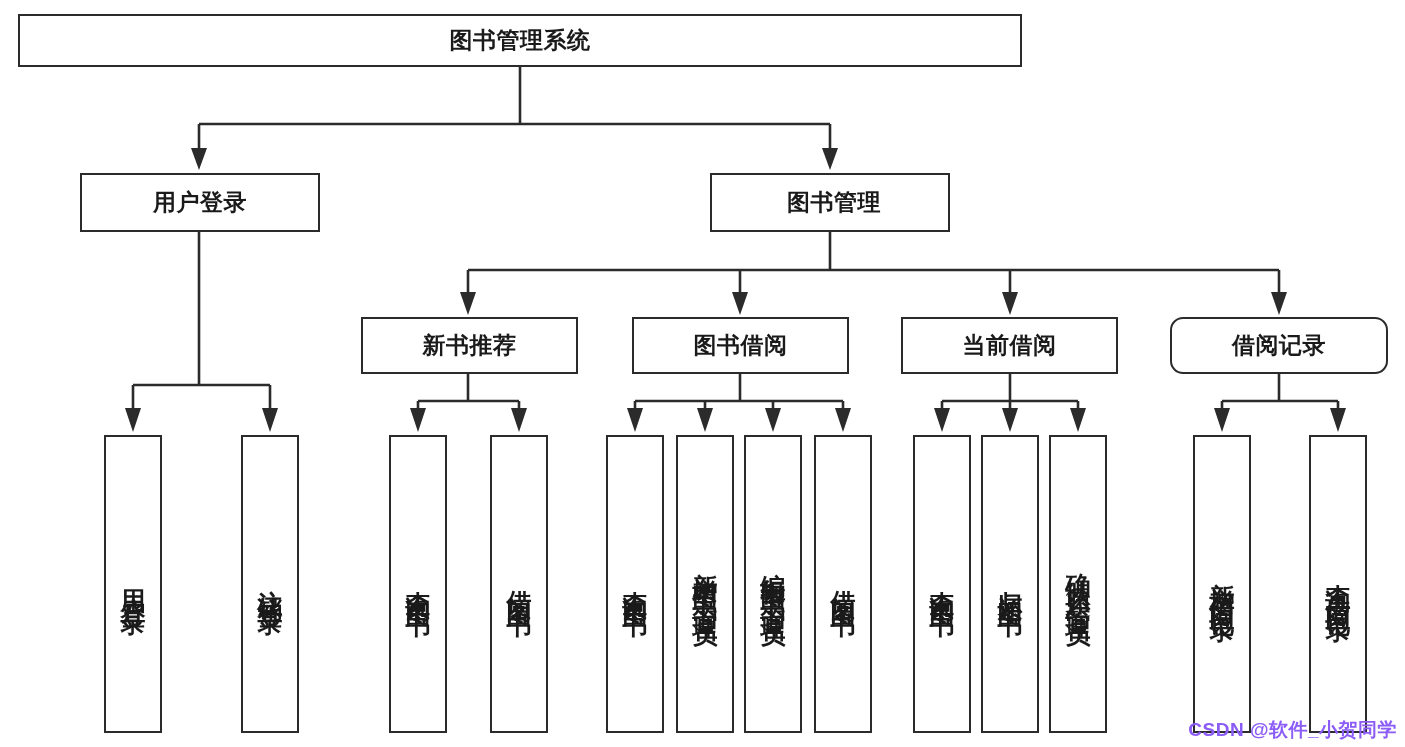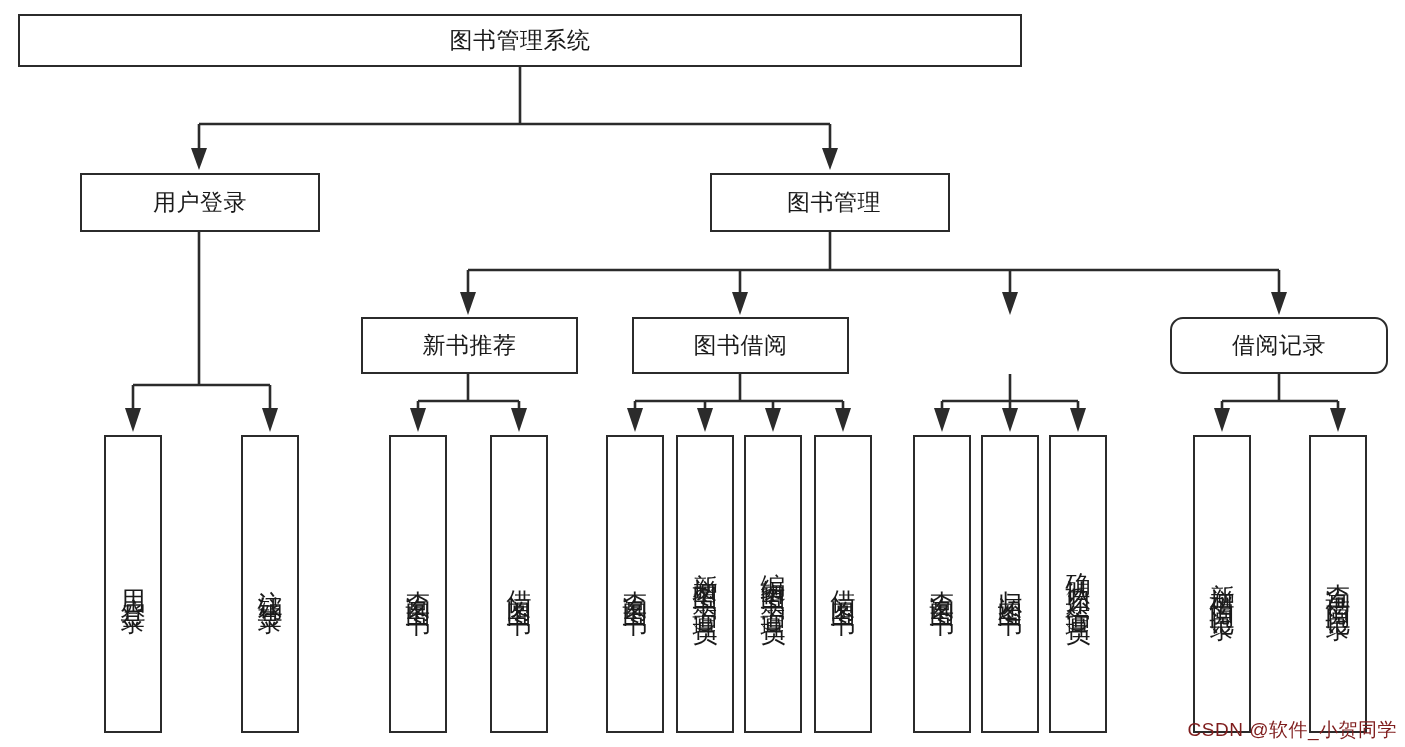--- a/index.html
+++ b/index.html
@@ -10,20 +10,21 @@
   }
   body {
     font-family: "Liberation Sans", "DejaVu Sans", sans-serif;
   }
   #canvas {
     position: relative;
     width: 1405px;
     height: 747px;
     background: #ffffff;
     overflow: hidden;
+    font-weight: bold;
   }
   
   #wires {
     position: absolute;
     left: 0;
     top: 0;
     width: 1405px;
     height: 747px;
     pointer-events: none;
   }
@@ -71,21 +72,21 @@
     text-orientation: upright;
     white-space: nowrap;
     display: block;
   }
   
   #watermark {
     position: absolute;
     right: 8px;
     bottom: 4px;
     font-size: 19px;
-    color: #7f1d1d;
+    color: #8b5cf6;
     letter-spacing: 0.5px;
     white-space: nowrap;
     font-family: "Liberation Sans", "DejaVu Sans", sans-serif;
   }
 </style>
 </head>
 <body>
 
 <div id="canvas">
 
@@ -169,20 +170,23 @@
   </div>
 
   <div class="node horiz" style="left:632px; top:317px; width:217px; height:57px;">
     <span>图书借阅</span>
   </div>
 
   <div class="node horiz" style="left:361px; top:317px; width:217px; height:57px;">
     <span>新书推荐</span>
   </div>
 
+  <div class="node horiz" style="left:901px; top:317px; width:217px; height:57px;">
+    <span>当前借阅</span>
+  </div>
 
   <div class="node horiz" style="left:1170px; top:317px; width:218px; height:57px;border-radius:13px;">
     <span>借阅记录</span>
   </div>
 
   <div class="node vert" style="left:104px; top:435px; width:58px; height:298px;">
     <span class="vtext" style="font-size: 25px; letter-spacing: 7px;">用户登录</span>
   </div>
 
   <div class="node vert" style="left:241px; top:435px; width:58px; height:298px;">

